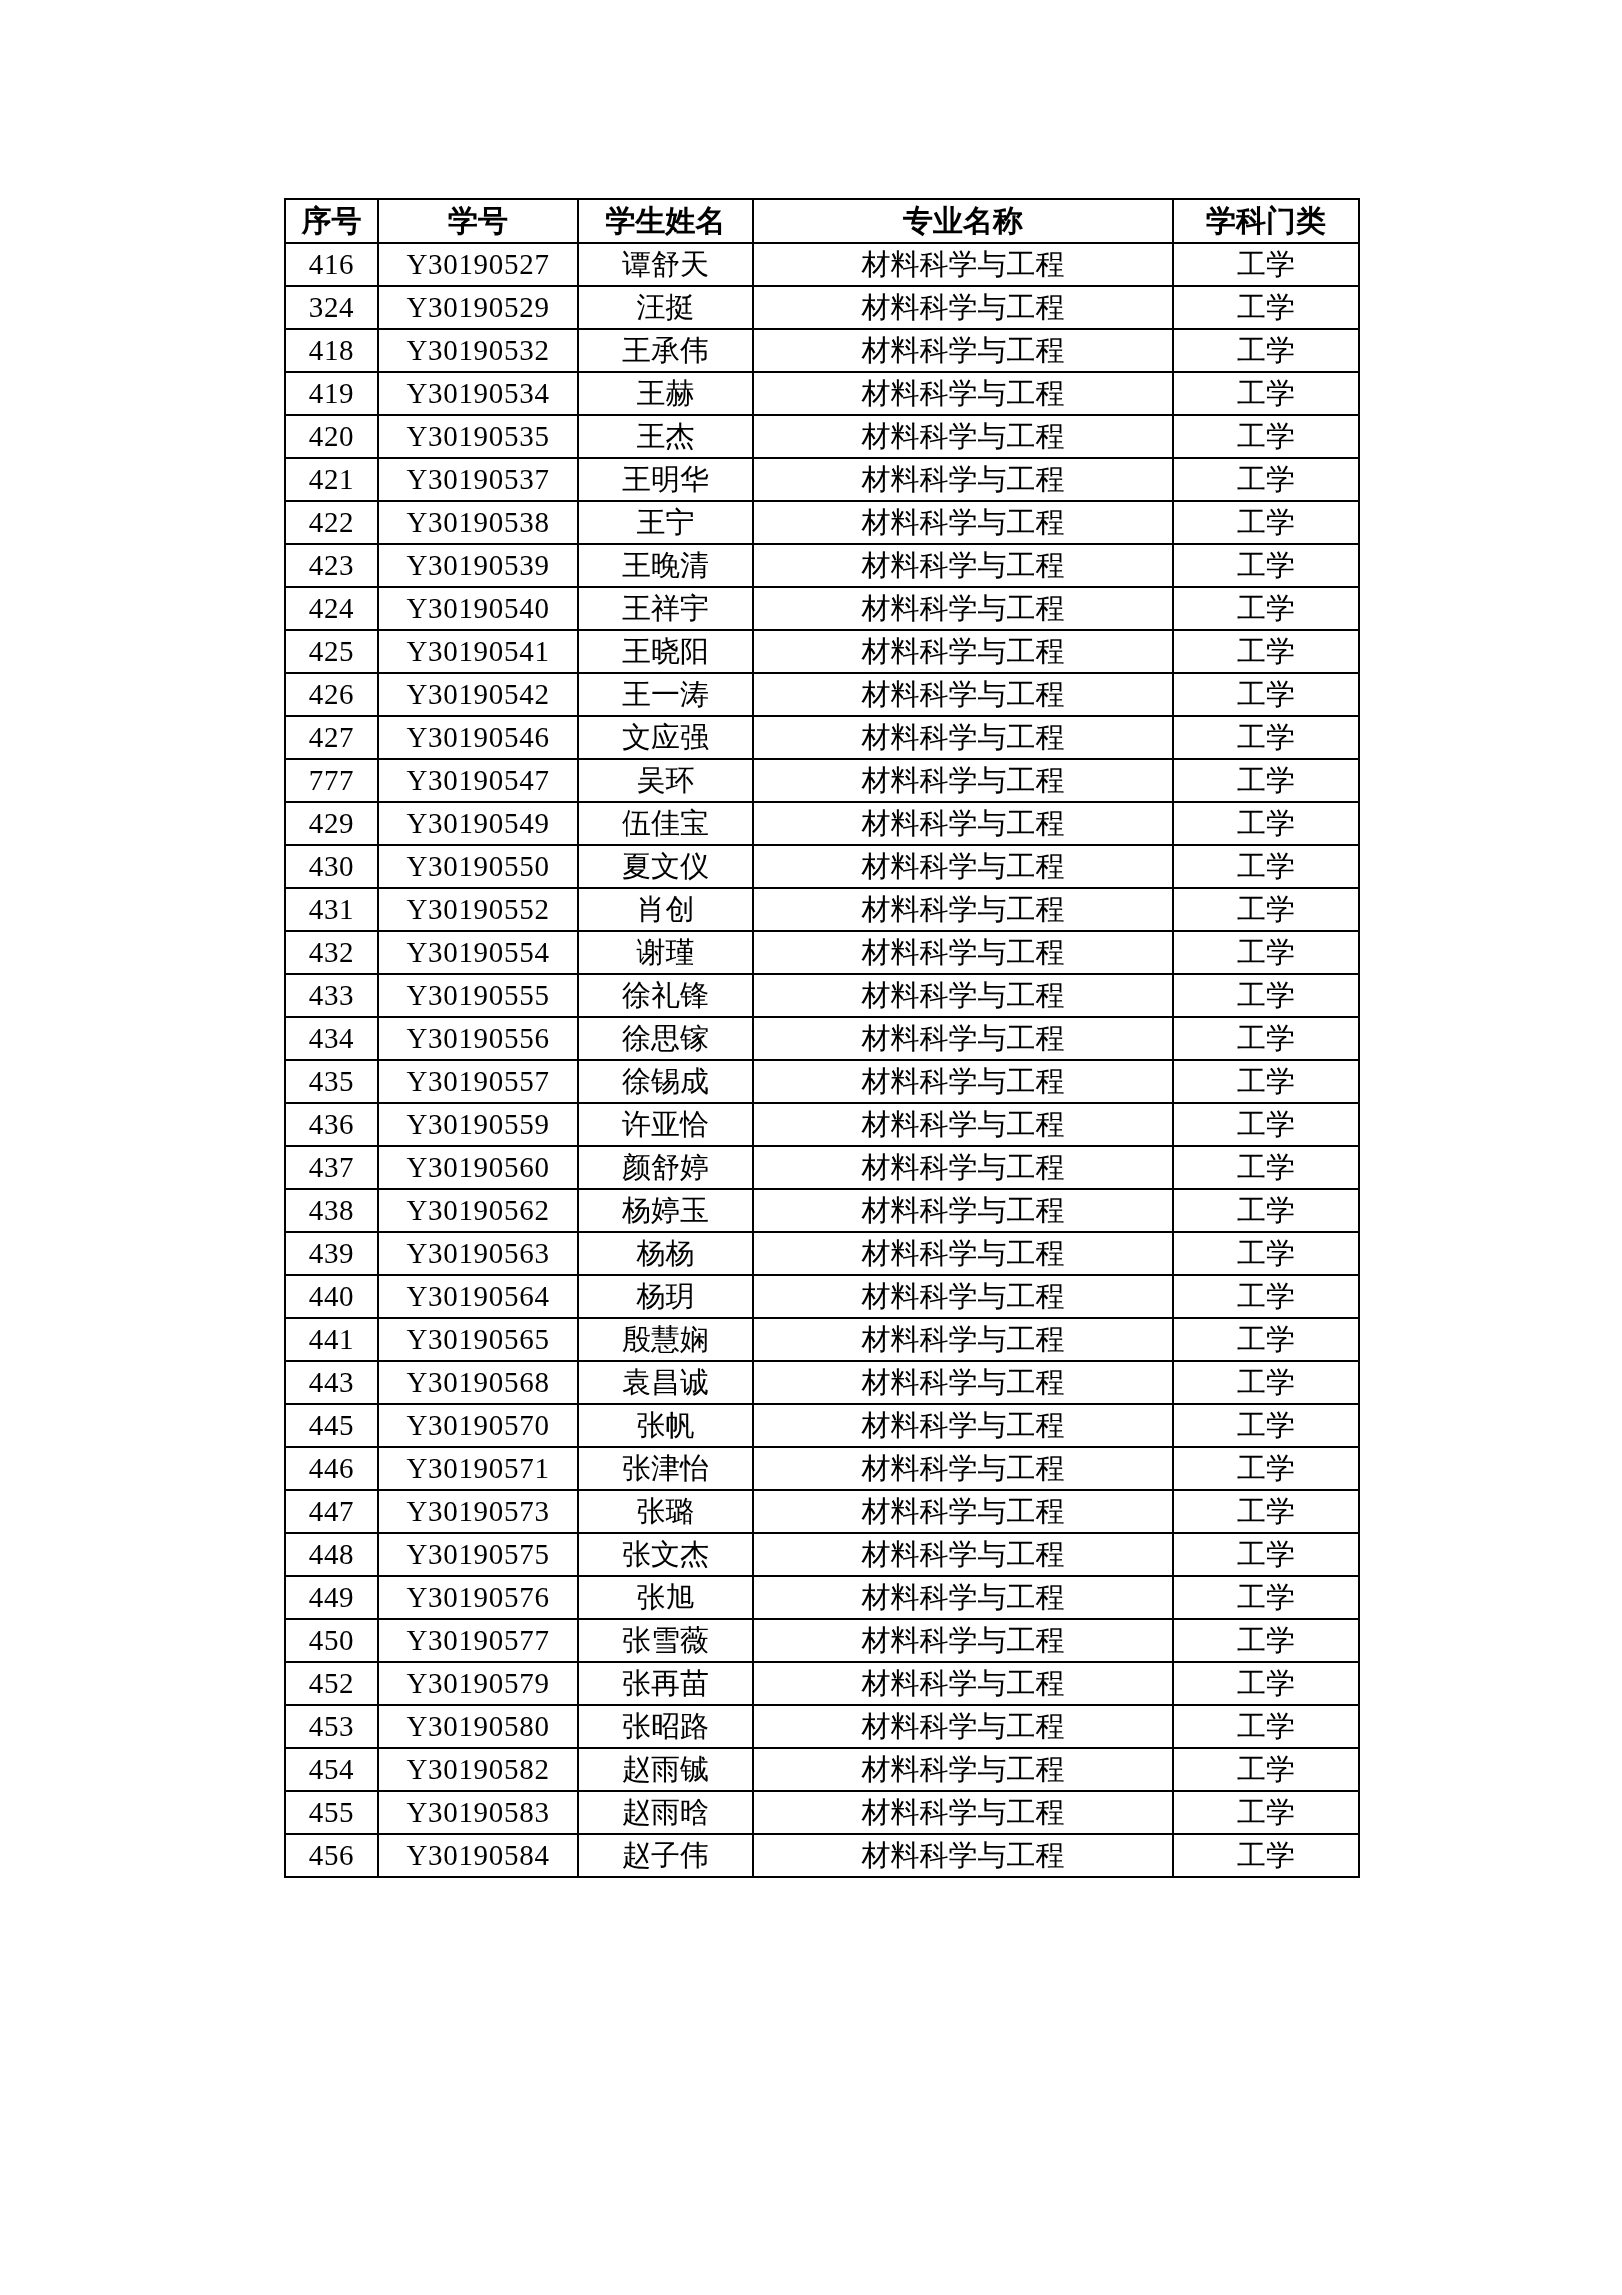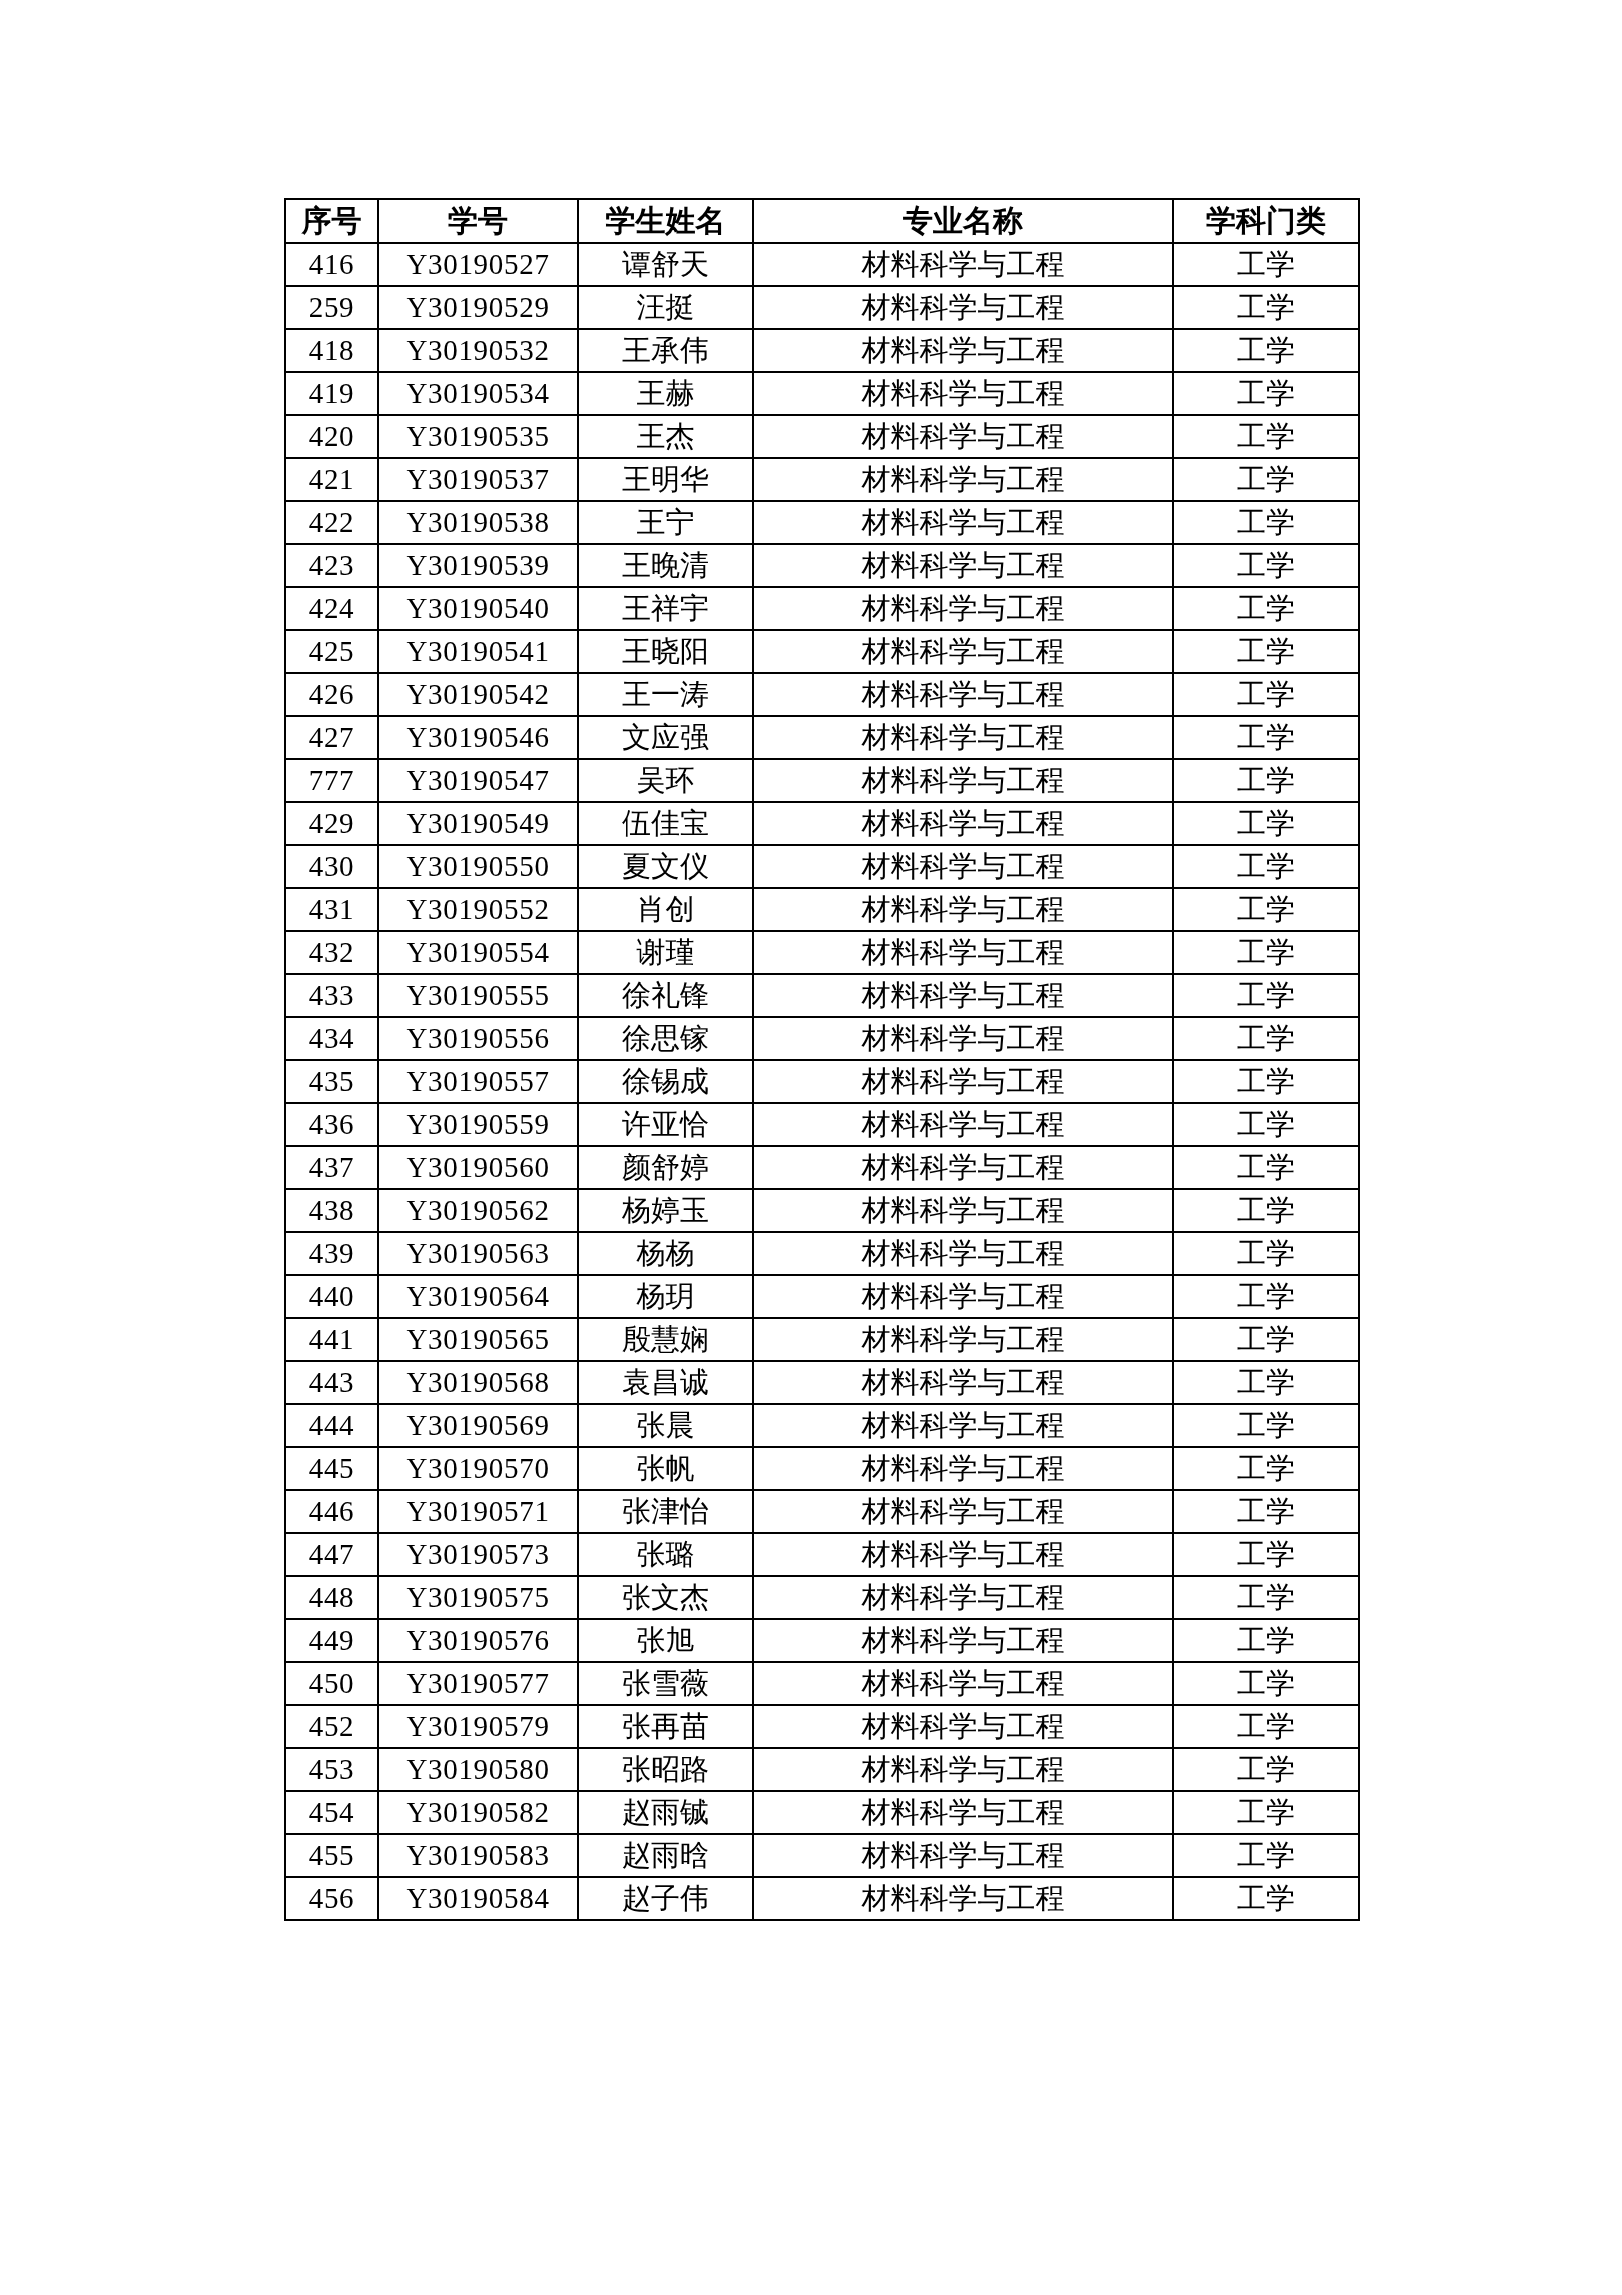--- a/index.html
+++ b/index.html
@@ -80,21 +80,21 @@
     </thead>
     <tbody id="roster-body">
         <tr>
       <td class="c-no">416</td>
       <td class="c-id">Y30190527</td>
       <td class="c-name">谭舒天</td>
       <td class="c-maj">材料科学与工程</td>
       <td class="c-cat">工学</td>
     </tr>
         <tr>
-      <td class="c-no">259</td>
+      <td class="c-no">324</td>
       <td class="c-id">Y30190529</td>
       <td class="c-name">汪挺</td>
       <td class="c-maj">材料科学与工程</td>
       <td class="c-cat">工学</td>
     </tr>
         <tr>
       <td class="c-no">418</td>
       <td class="c-id">Y30190532</td>
       <td class="c-name">王承伟</td>
       <td class="c-maj">材料科学与工程</td>
@@ -258,27 +258,20 @@
       <td class="c-no">441</td>
       <td class="c-id">Y30190565</td>
       <td class="c-name">殷慧娴</td>
       <td class="c-maj">材料科学与工程</td>
       <td class="c-cat">工学</td>
     </tr>
         <tr>
       <td class="c-no">443</td>
       <td class="c-id">Y30190568</td>
       <td class="c-name">袁昌诚</td>
-      <td class="c-maj">材料科学与工程</td>
-      <td class="c-cat">工学</td>
-    </tr>
-        <tr>
-      <td class="c-no">444</td>
-      <td class="c-id">Y30190569</td>
-      <td class="c-name">张晨</td>
       <td class="c-maj">材料科学与工程</td>
       <td class="c-cat">工学</td>
     </tr>
         <tr>
       <td class="c-no">445</td>
       <td class="c-id">Y30190570</td>
       <td class="c-name">张帆</td>
       <td class="c-maj">材料科学与工程</td>
       <td class="c-cat">工学</td>
     </tr>

